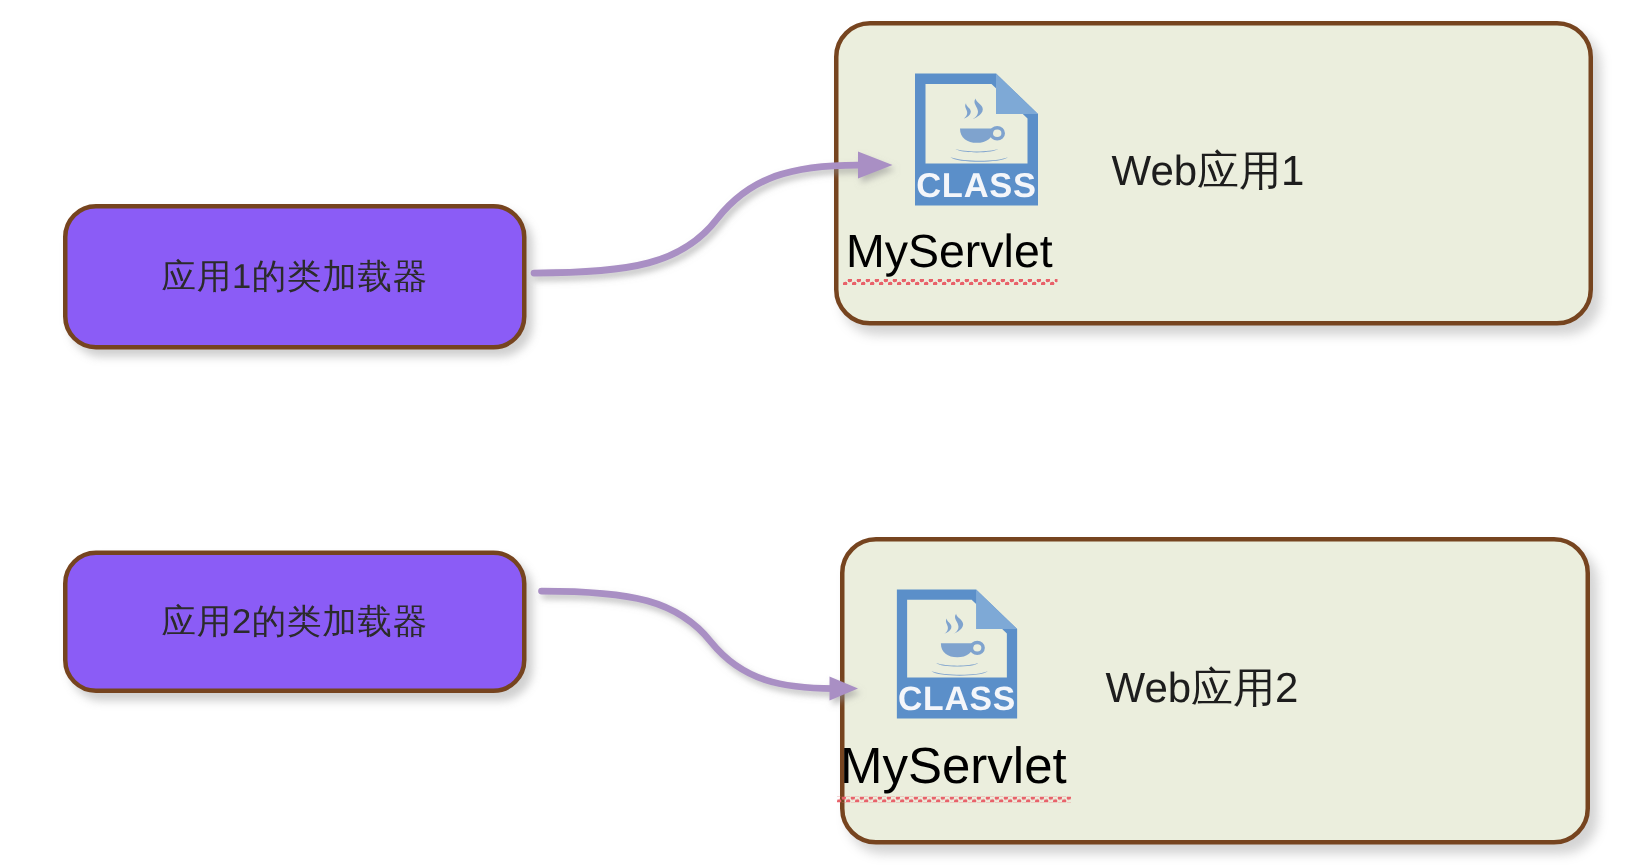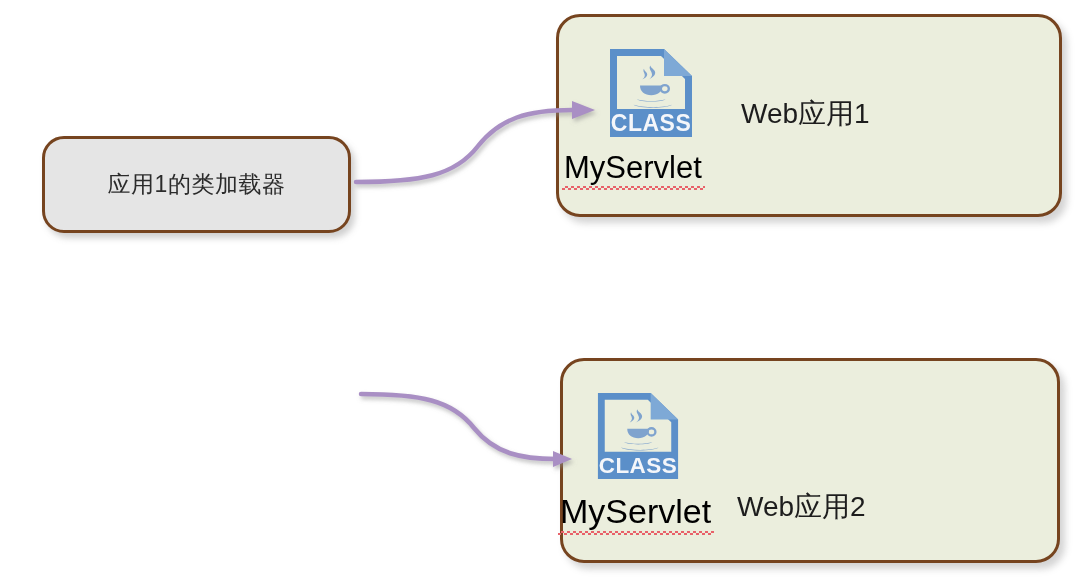--- a/index.html
+++ b/index.html
@@ -19,21 +19,21 @@
     position: absolute;
     left: 0; top: 0;
     width: 1087px;
     height: 577px;
   }
 
   
   .loader-box {
     position: absolute;
     box-sizing: border-box;
-    background: #e5e5e5;
+    background: #8b5cf6;
     border: 3px solid #76441F;
     border-radius: 22px;
     display: flex;
     align-items: center;
     justify-content: center;
     box-shadow: 4px 5px 6px rgba(120,120,120,0.35);
   }
   .loader-box .loader-label {
     font-size: 23px;
     color: #2b2b2b;
@@ -91,21 +91,21 @@
     bottom: -5px;
     height: 4px;
     background-image:
       radial-gradient(circle at 1.5px 3.2px, #E8626A 1.35px, rgba(0,0,0,0) 1.6px),
       radial-gradient(circle at 4.5px 0.8px, #E8626A 1.35px, rgba(0,0,0,0) 1.6px);
     background-size: 6px 4px;
     background-repeat: repeat-x;
   }
 
   #webapp-title-1 { left: 741px; top: 100px; }
-  #webapp-title-2 { left: 737px; top: 445px; margin-top: 48px; }
+  #webapp-title-2 { left: 737px; top: 445px; }
   #servlet-name-1 { left: 564px; top: 152px; font-size: 31px; }
   #servlet-name-2 { left: 560px; top: 494px; font-size: 34px; }
 
   
   #arrow-layer {
     position: absolute;
     left: 0; top: 0;
     width: 1087px;
     height: 577px;
     pointer-events: none;
@@ -155,20 +155,23 @@
   </svg>
 
   <div class="webapp-title" id="webapp-title-2">Web应用2</div>
 
   <div class="servlet-name" id="servlet-name-2"><span class="squiggle">MyServlet</span></div>
 
   <div class="loader-box" id="loader-box-1">
     <span class="loader-label">应用1的类加载器</span>
   </div>
 
+  <div class="loader-box" id="loader-box-2">
+    <span class="loader-label">应用2的类加载器</span>
+  </div>
 
   <svg id="arrow-layer" viewBox="0 0 1087 577">
     <defs>
       <filter id="connShadow" x="-30%" y="-60%" width="180%" height="260%">
         <feDropShadow dx="2" dy="3" stdDeviation="2.2" flood-color="#8e8e8e" flood-opacity="0.55"></feDropShadow>
       </filter>
     </defs>
 
     <g filter="url(#connShadow)">
       <path d="M356 182 C 420 182, 455 176, 478 146 C 500 118, 528 110, 572 110" fill="none" stroke="#A98FC4" stroke-width="4.5" stroke-linecap="round"></path>

